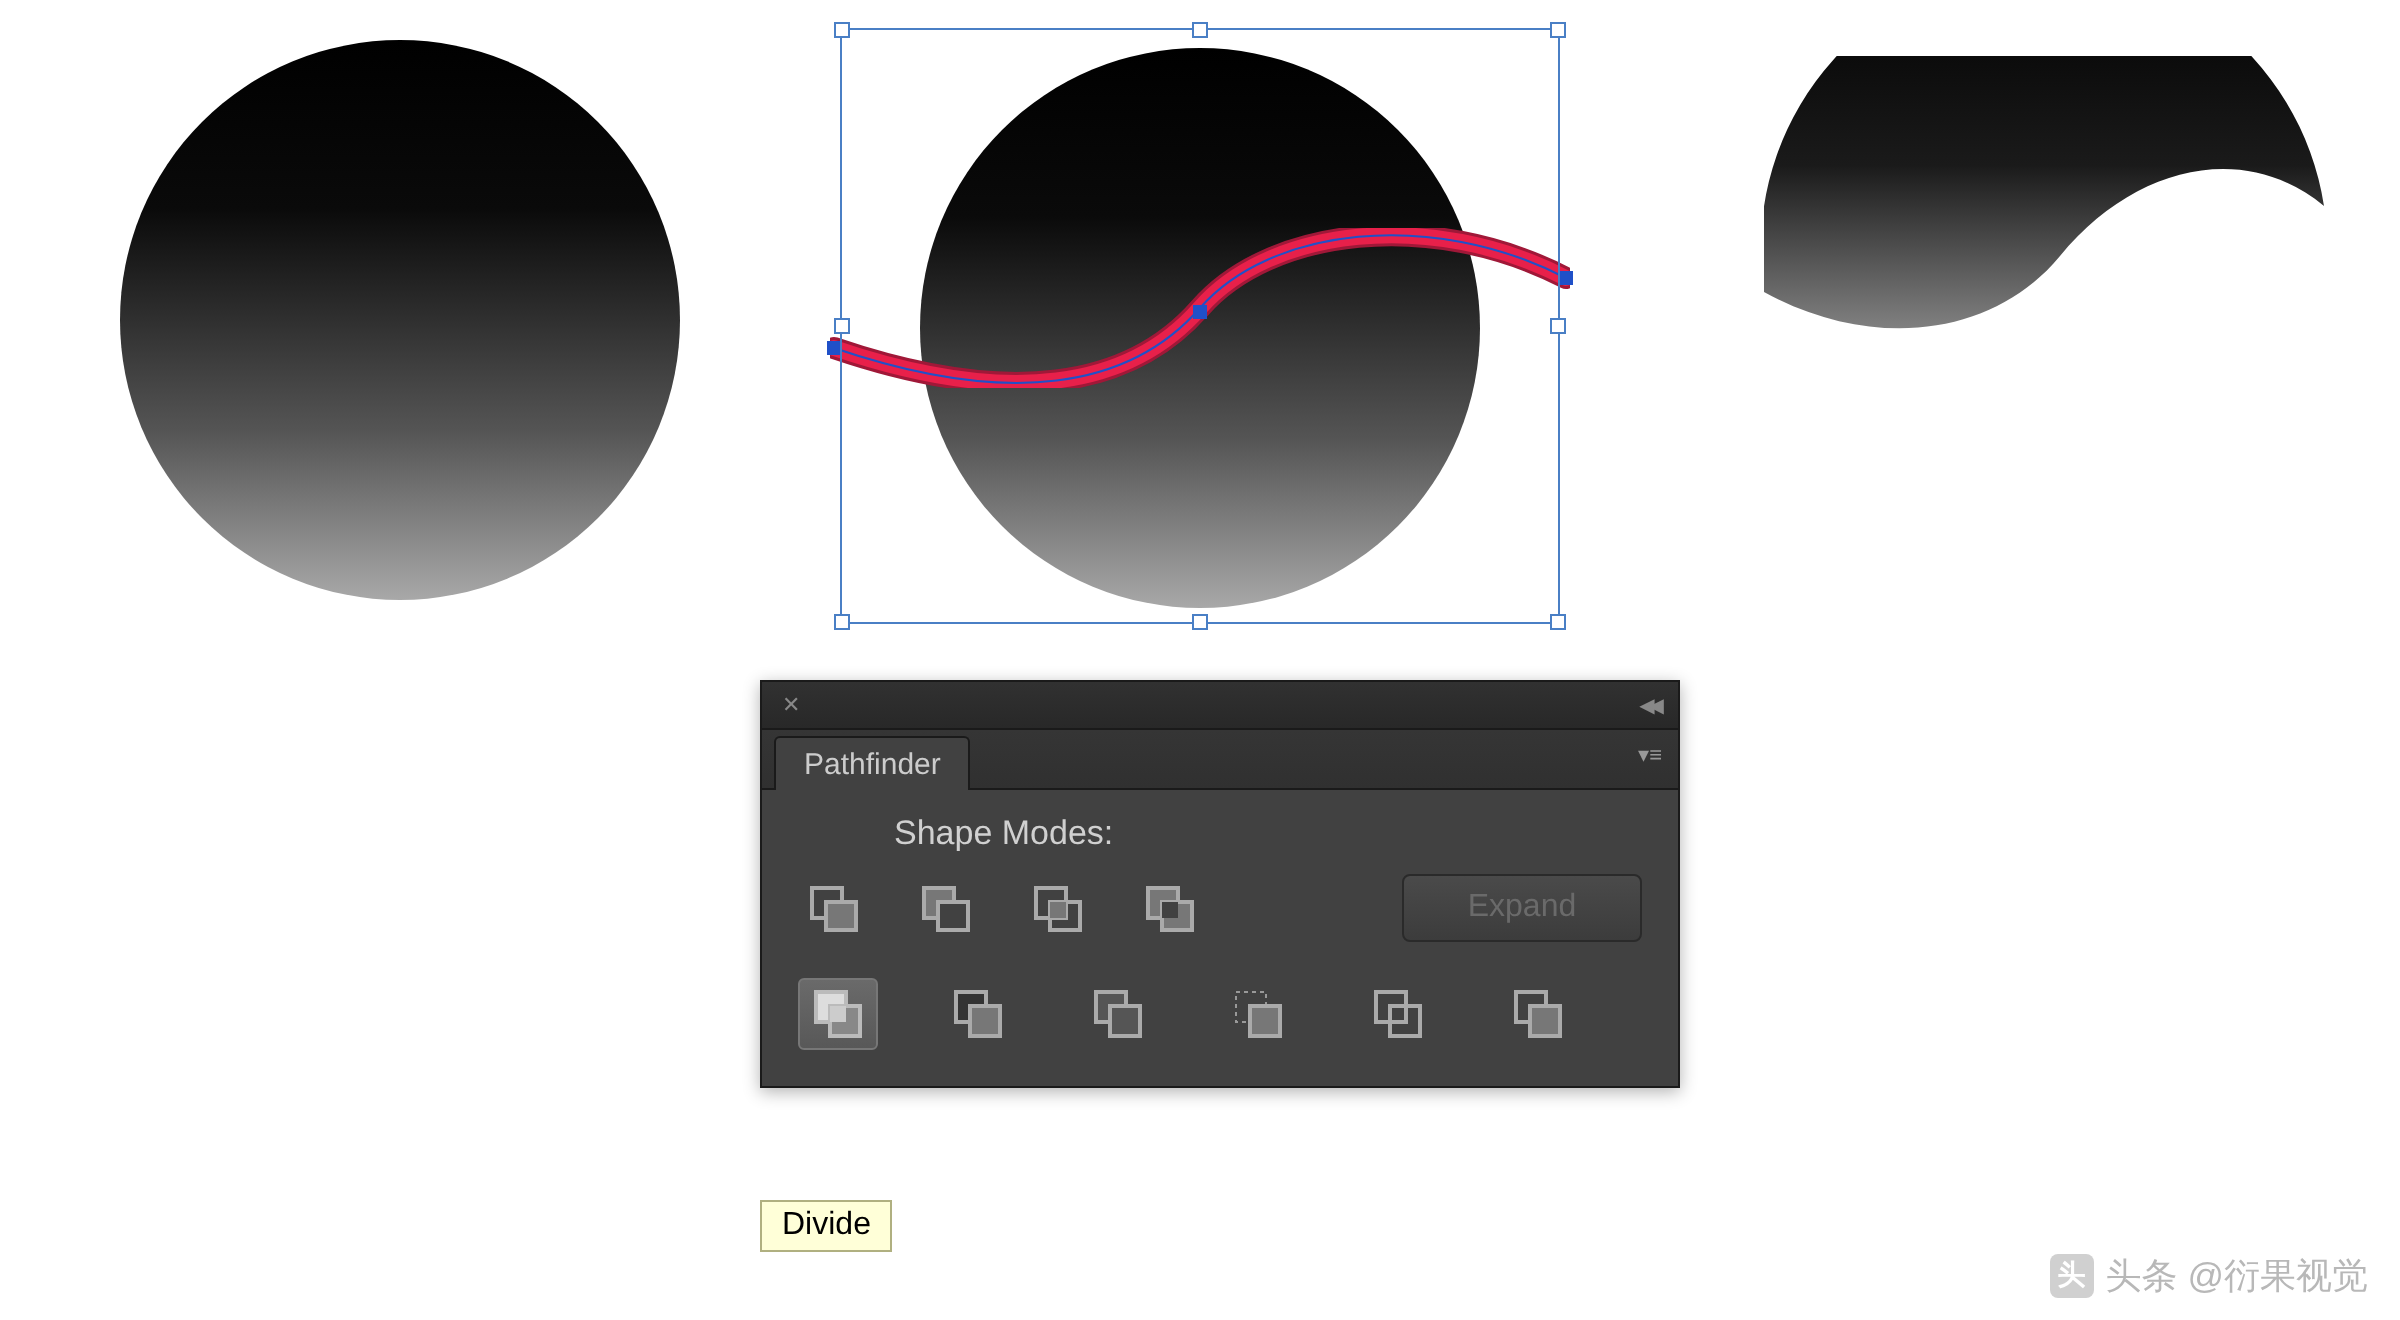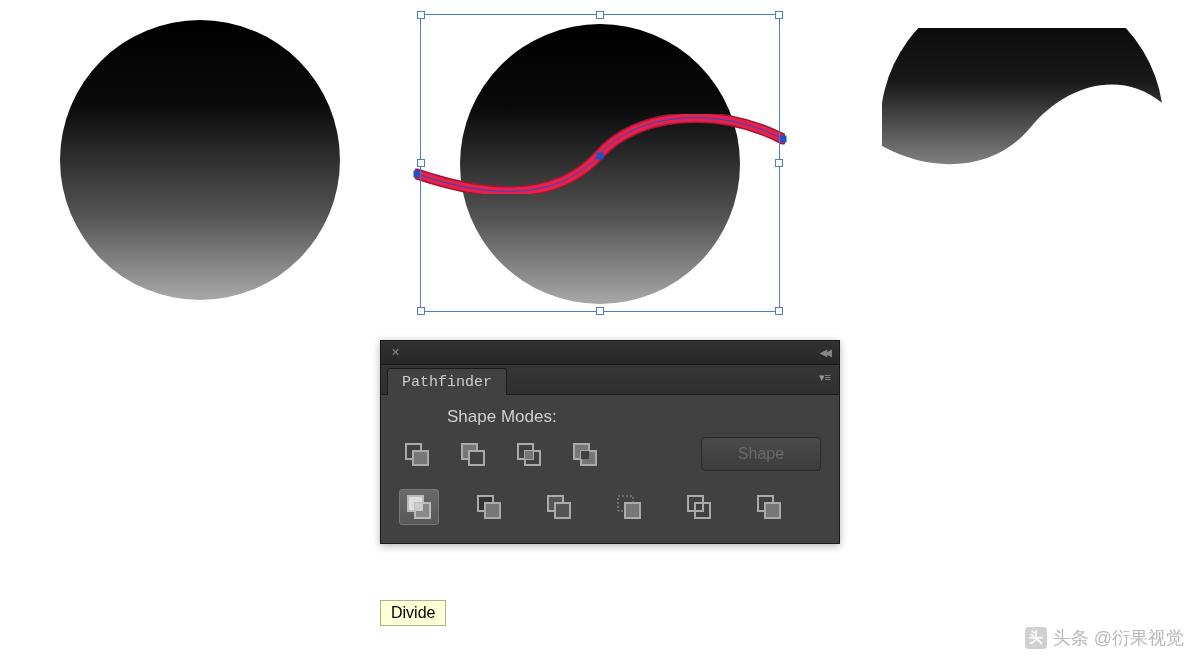--- a/index.html
+++ b/index.html
@@ -129,21 +129,20 @@
     .tab {
       background: #414141;
       color: #ccc;
       padding: 5px 14px 4px;
       font-size: 15px;
       border: 1px solid #1a1a1a;
       border-bottom: none;
       border-radius: 3px 3px 0 0;
       margin-bottom: -1px;
       cursor: pointer;
-      font-family: Liberation Mono, monospace;
     }
     .flyout-menu {
       position: absolute;
       right: 8px;
       top: 6px;
       color: #999;
       font-size: 11px;
       cursor: pointer;
     }
     .panel-body {
@@ -312,21 +311,21 @@
             <rect x="9" y="9" width="8" height="8" fill="#777"></rect>
           </svg>
       </button>
       <button class="mode-btn">
         <svg width="26" height="24">
             <rect x="2" y="2" width="15" height="15" fill="#777" stroke="#aaa" stroke-width="2"></rect>
             <rect x="9" y="9" width="15" height="14" fill="#777" stroke="#aaa" stroke-width="2"></rect>
             <rect x="9" y="9" width="8" height="8" fill="#414141"></rect>
           </svg>
       </button>
-      <button class="expand-btn">Shape</button>
+      <button class="expand-btn">Expand</button>
     </div>
     <div class="pf-row">
       <button class="pf-btn selected">
         <svg width="26" height="26">
             <rect x="2" y="2" width="15" height="15" fill="#ddd" stroke="#bbb" stroke-width="2"></rect>
             <rect x="9" y="9" width="15" height="15" fill="#888" stroke="#bbb" stroke-width="2"></rect>
             <rect x="9" y="9" width="8" height="8" fill="#ccc"></rect>
           </svg>
       </button>
       <button class="pf-btn">

